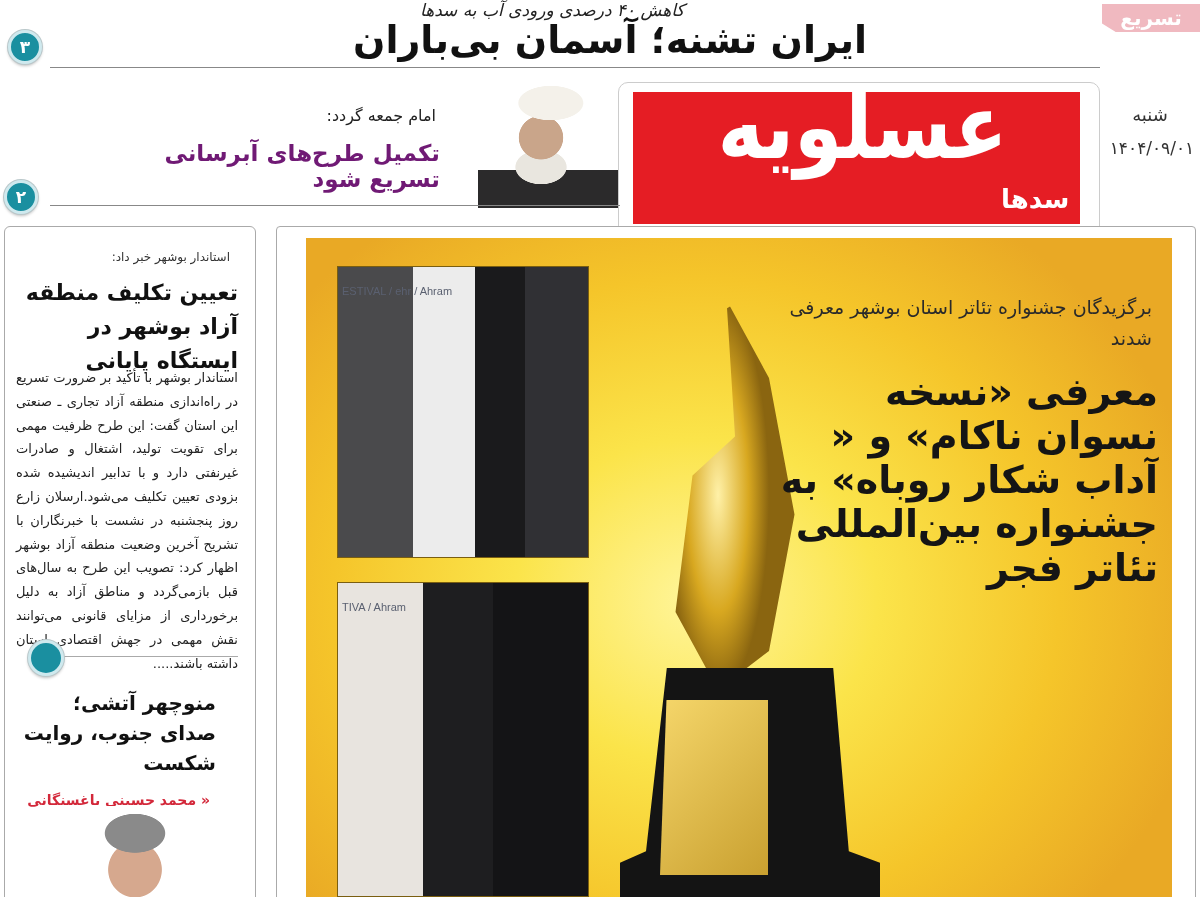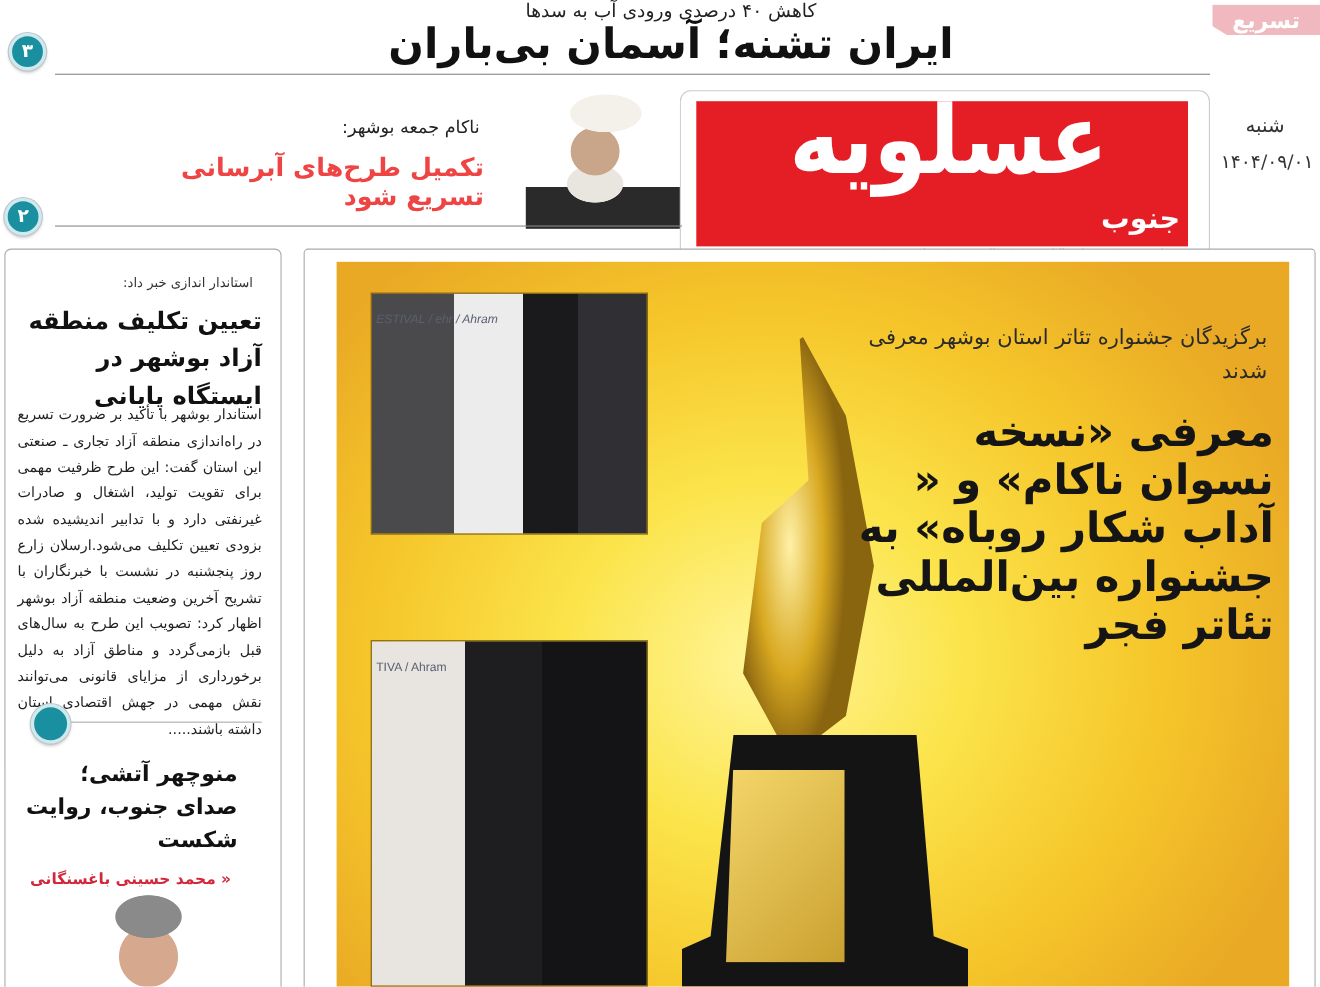--- a/index.html
+++ b/index.html
@@ -2,21 +2,21 @@
 <html><head>
 <meta charset="utf-8">
 <style>
   * { box-sizing: border-box; margin: 0; padding: 0; }
   html, body { width: 1200px; height: 897px; overflow: hidden; background: #ffffff; }
   body { position: relative; font-family: "DejaVu Sans", sans-serif; color: #1a1a1a; direction: rtl; }
 
   .abs { position: absolute; }
 
   
-  #top-kicker { left: 420px; top: 0; width: 380px; text-align: center; font-size: 17px; color: #222; }
+  #top-kicker { left: 420px; top: 0; width: 380px; text-align: left; font-size: 17px; color: #222; font-style: italic; }
   #top-headline { left: 330px; top: 18px; width: 560px; text-align: center; font-size: 38px; font-weight: bold; letter-spacing: 1px; color: #111; }
   .hr { position: absolute; height: 1px; background: #888; }
 
   
   .page-badge { position: absolute; width: 34px; height: 34px; border-radius: 50%; background: #1a8fa0; border: 3px solid #cfe9ee; box-shadow: 0 0 0 1px #b9c7ca, 0 2px 3px rgba(0,0,0,0.25); color: #fff; font-weight: bold; font-size: 17px; display: flex; align-items: center; justify-content: center; }
 
   
   #jaar-tag { left: 1102px; top: 4px; width: 98px; height: 28px; background: #f0b9c0; color: #fff; font-size: 20px; font-weight: bold; display: flex; align-items: center; justify-content: center; clip-path: polygon(0 0, 100% 0, 100% 100%, 14% 100%, 0 70%); }
 
   
@@ -27,36 +27,36 @@
   #masthead-box { left: 618px; top: 82px; width: 482px; height: 160px; border: 1px solid #ccc; border-radius: 10px; background: #fff; }
   #logo { left: 633px; top: 92px; width: 447px; height: 132px; background: #e51d24; display: flex; justify-content: center; overflow: hidden; padding-left: 12px; }
   #logo-text { color: #fff; font-size: 78px; font-weight: bold; letter-spacing: -2px; line-height: 1; transform: scaleY(1.15); }
   #logo-sub { position: absolute; left: 368px; top: 92px; color: #fff; font-size: 26px; font-weight: bold; }
   #masthead-info { left: 633px; top: 226px; width: 447px; height: 16px; font-size: 10px; display: flex; justify-content: space-between; color: #222; }
   #masthead-info .url { direction: ltr; font-family: "Liberation Sans", sans-serif; font-size: 11px; }
 
   
   #cleric-photo { left: 478px; top: 80px; width: 140px; height: 128px; background: radial-gradient(ellipse 38% 22% at 52% 18%, #f4f1ea 60%, transparent 62%), radial-gradient(ellipse 26% 28% at 45% 45%, #c9a58a 60%, transparent 62%), radial-gradient(ellipse 30% 22% at 45% 68%, #e9e6df 60%, transparent 62%), linear-gradient(#fff 0 70%, #2b2a2b 70%); }
   #cleric-kicker { left: 250px; top: 106px; width: 186px; text-align: right; font-size: 16px; color: #222; }
-  #cleric-headline { left: 100px; top: 140px; width: 340px; text-align: right; font-size: 23px; font-weight: bold; color: #ef4444; }
+  #cleric-headline { left: 100px; top: 140px; width: 340px; text-align: right; font-size: 23px; font-weight: bold; color: #701a75; }
 
   
   #left-col { left: 4px; top: 226px; width: 252px; height: 680px; border: 1px solid #aaa; border-radius: 6px; background: #fff; }
   #lc-kicker { left: 20px; top: 250px; width: 210px; text-align: right; font-size: 12px; color: #333; }
   #lc-headline { left: 16px; top: 276px; width: 222px; text-align: right; font-size: 22px; font-weight: bold; line-height: 34px; color: #111; }
   #lc-body { left: 16px; top: 366px; width: 222px; text-align: justify; font-size: 13px; line-height: 23.8px; color: #222; }
   #lc-divider { left: 60px; top: 656px; width: 178px; height: 1px; background: #aaa; }
   #op-headline { left: 16px; top: 688px; width: 200px; text-align: right; font-size: 20px; font-weight: bold; line-height: 30px; color: #111; }
   #op-author { left: 16px; top: 760px; width: 194px; text-align: right; font-size: 14px; font-weight: bold; color: #d3283a; margin-top: 32px; }
   #op-photo { left: 80px; top: 806px; width: 110px; height: 91px; background: radial-gradient(ellipse 45% 35% at 50% 30%, #8a8a8a 60%, transparent 62%), radial-gradient(ellipse 40% 50% at 50% 70%, #d6a88e 60%, transparent 62%), #fff; }
 
   
   #feature-frame { left: 276px; top: 226px; width: 920px; height: 680px; border: 1px solid #aaa; border-radius: 4px; background: #fff; }
   #feature-bg { left: 306px; top: 238px; width: 866px; height: 659px; background: radial-gradient(ellipse 60% 70% at 45% 55%, #fff59a 0%, #fbe44a 35%, #f5c52a 70%, #e9a925 100%); }
-  #photo-1 { left: 337px; top: 266px; width: 252px; height: 220px; background: linear-gradient(90deg, #4a4a4c 0 30%, #ececec 30% 55%, #1a1a1c 55% 75%, #303034 75% 100%); border: 1px solid #7a5e10; font-style: italic; }
+  #photo-1 { left: 337px; top: 266px; width: 252px; height: 292px; background: linear-gradient(90deg, #4a4a4c 0 30%, #ececec 30% 55%, #1a1a1c 55% 75%, #303034 75% 100%); border: 1px solid #7a5e10; }
   #photo-2 { left: 337px; top: 582px; width: 252px; height: 315px; background: linear-gradient(90deg, #e8e4df 0 34%, #1e1e20 34% 62%, #141416 62% 100%); border: 1px solid #7a5e10; }
   .photo-caption { position: absolute; color: #5a6070; font-size: 11px; direction: ltr; font-family: "Liberation Sans", sans-serif; }
   #trophy { left: 610px; top: 300px; width: 280px; height: 597px; }
   #trophy .flame { position: absolute; left: 40px; top: 0; width: 170px; height: 390px; background: radial-gradient(ellipse 30% 50% at 40% 50%, #fff1a8, #d8a820 60%, #8a6510 100%); border-radius: 60% 40% 50% 50% / 70% 60% 40% 30%; clip-path: polygon(45% 0, 70% 20%, 85% 55%, 70% 90%, 40% 100%, 15% 80%, 25% 45%, 50% 35%); }
   #trophy .base { position: absolute; left: 10px; top: 368px; width: 260px; height: 229px; background: #141414; clip-path: polygon(18% 0, 82% 0, 88% 80%, 100% 85%, 100% 100%, 0 100%, 0 85%, 10% 80%); }
   #trophy .plate { position: absolute; left: 50px; top: 400px; width: 108px; height: 175px; background: linear-gradient(135deg, #f5d66a, #c9a030); clip-path: polygon(6% 0, 100% 0, 100% 100%, 0 100%); }
 
   #feat-kicker { left: 780px; top: 292px; width: 372px; text-align: right; font-size: 19px; line-height: 31px; color: #2a2a2a; }
   #feat-headline { left: 780px; top: 370px; width: 378px; text-align: right; font-size: 38px; font-weight: bold; line-height: 44px; color: #151515; }
 </style>
@@ -69,35 +69,35 @@
 <div class="page-badge" style="left:8px; top:30px;">۳</div>
 
 <div class="abs" id="jaar-tag">تسریع</div>
 
 <div class="abs" id="day-label">شنبه</div>
 <div class="abs" id="date-label">۱۴۰۴/۰۹/۰۱</div>
 
 <div class="abs" id="masthead-box"></div>
 <div class="abs" id="logo">
   <span id="logo-text">عسلویه</span>
-  <span id="logo-sub">جنوب</span>
+  <span id="logo-sub">سدها</span>
 </div>
 <div class="abs" id="masthead-info">
   <span>۲۲ نوامبر ۲۰۲۵ / ۱ جمادی الثانی ۱۴۴۷/ سال نوزدهم/ شماره ۴۹۴۱/ ۲۰۰۰۰ تومان/۸ صفحه</span>
   <span class="url">www.payameasalooye.ir</span>
 </div>
 
 <div class="abs" id="cleric-photo"></div>
-<div class="abs" id="cleric-kicker">ناکام جمعه بوشهر:</div>
+<div class="abs" id="cleric-kicker">امام جمعه گردد:</div>
 <a class="abs" id="cleric-headline">تکمیل طرح‌های آبرسانی تسریع شود</a>
 <div class="hr" style="left:50px; top:205px; width:570px;"></div>
 <div class="page-badge" style="left:4px; top:180px;">۲</div>
 
 <div class="abs" id="left-col"></div>
-<div class="abs" id="lc-kicker">استاندار اندازی خبر داد:</div>
+<div class="abs" id="lc-kicker">استاندار بوشهر خبر داد:</div>
 <a class="abs" id="lc-headline">تعیین تکلیف منطقه آزاد بوشهر در ایستگاه پایانی</a>
 <div class="abs" id="lc-body">استاندار بوشهر با تأکید بر ضرورت تسریع در راه‌اندازی منطقه آزاد تجاری ـ صنعتی این استان گفت: این طرح ظرفیت مهمی برای تقویت تولید، اشتغال و صادرات غیرنفتی دارد و با تدابیر اندیشیده شده بزودی تعیین تکلیف می‌شود.ارسلان زارع روز پنجشنبه در نشست با خبرنگاران با تشریح آخرین وضعیت منطقه آزاد بوشهر اظهار کرد: تصویب این طرح به سال‌های قبل بازمی‌گردد و مناطق آزاد به دلیل برخورداری از مزایای قانونی می‌توانند نقش مهمی در جهش اقتصادی استان داشته باشند.....</div>
 <div class="abs" id="lc-divider"></div>
 <div class="page-badge" style="left:28px; top:640px; width:36px; height:36px;"></div>
 <a class="abs" id="op-headline">منوچهر آتشی؛ صدای جنوب، روایت شکست</a>
 <div class="abs" id="op-author">« محمد حسینی باغسنگانی</div>
 <div class="abs" id="op-photo"></div>
 
 <div class="abs" id="feature-frame"></div>
 <div class="abs" id="feature-bg"></div>

